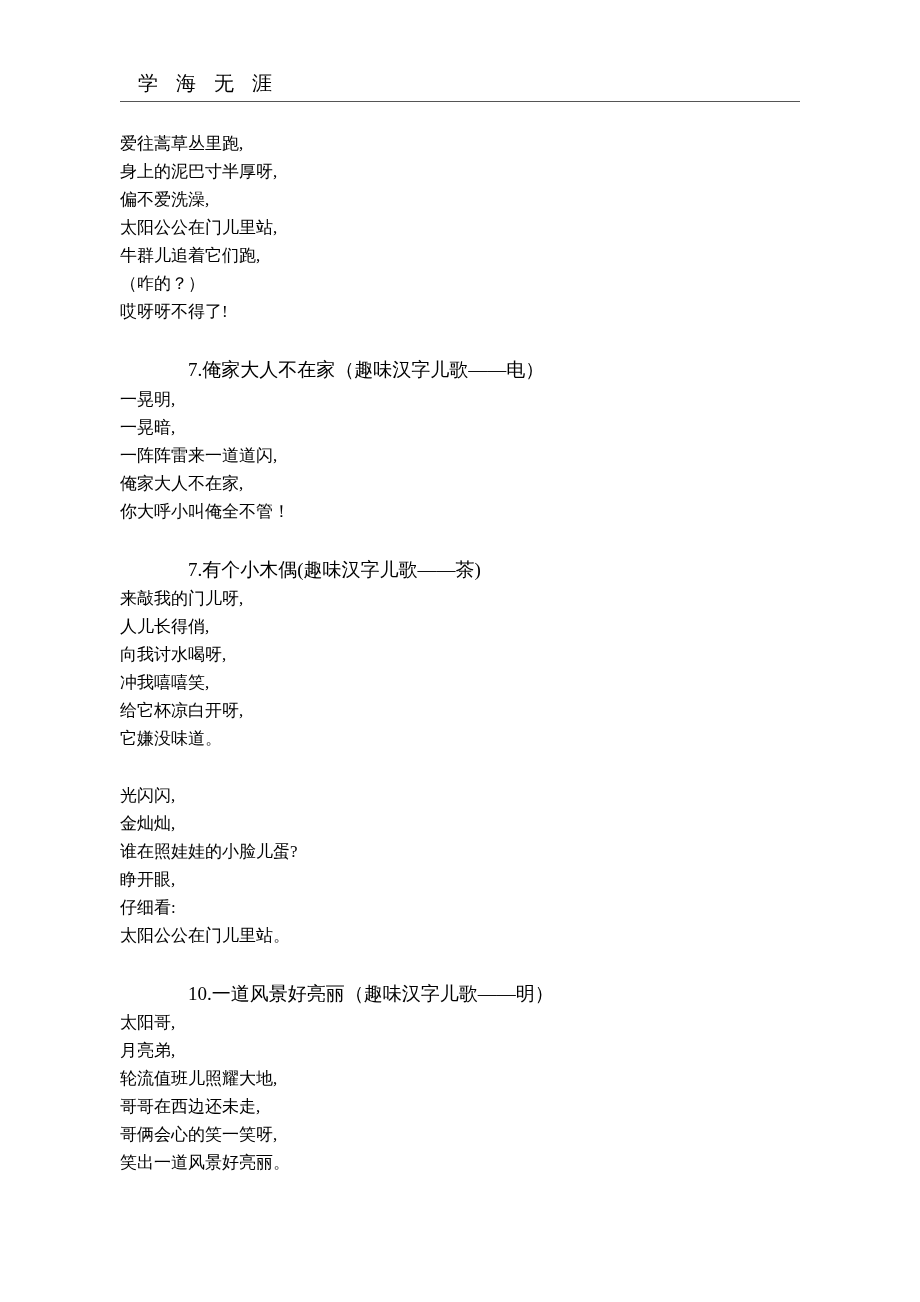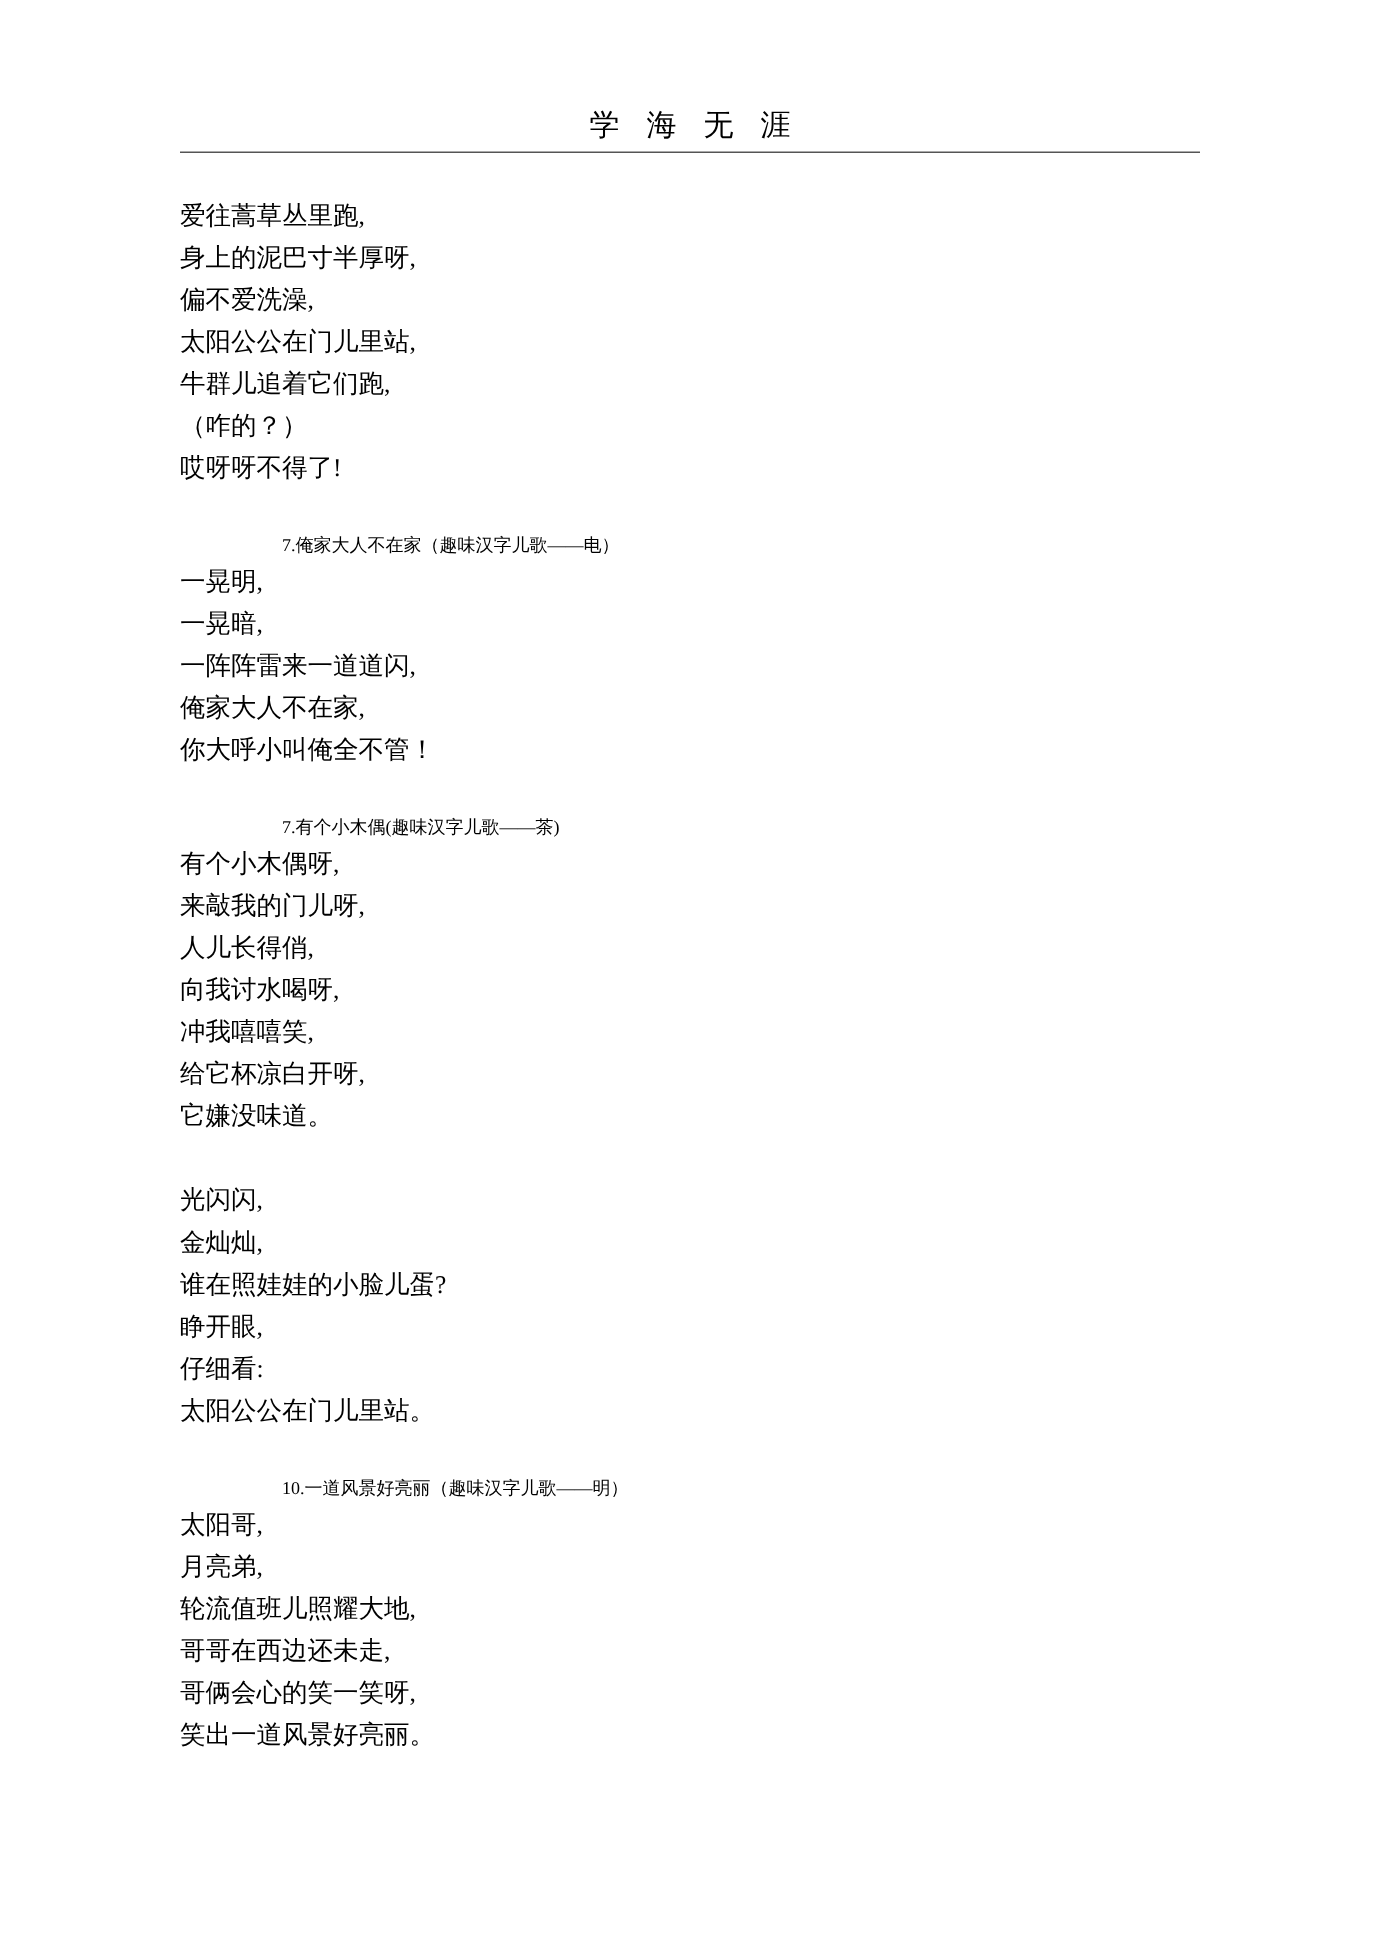--- a/index.html
+++ b/index.html
@@ -9,39 +9,38 @@
     }
     body {
       background: #ffffff;
       font-family: "SimSun", "宋体", serif;
       width: 920px;
       margin: 0 auto;
       padding: 70px 120px 60px 120px;
       color: #000000;
     }
     .header {
-      text-align: center;
       font-size: 20px;
       letter-spacing: 18px;
       padding-left: 18px;
       margin-bottom: 4px;
     }
     .divider {
       width: 100%;
       height: 1px;
       background: #555555;
       margin-bottom: 28px;
     }
     .line {
       font-size: 17px;
       line-height: 1.65;
       white-space: pre-wrap;
     }
     .section-title {
-      font-size: 12px;
+      font-size: 19px;
       line-height: 1.65;
       padding-left: 68px;
     }
     .spacer {
       height: 28px;
     }
   </style>
 </head>
 <body>
 
@@ -68,21 +67,20 @@
   <div class="line">一晃暗,</div>
   <div class="line">一阵阵雷来一道道闪,</div>
   <div class="line">俺家大人不在家,</div>
   <div class="line">你大呼小叫俺全不管！</div>
 </div>
 
 <div class="spacer"></div>
 
 <div>
   <div class="section-title">7.有个小木偶(趣味汉字儿歌——茶)</div>
-  <div class="line">有个小木偶呀,</div>
   <div class="line">来敲我的门儿呀,</div>
   <div class="line">人儿长得俏,</div>
   <div class="line">向我讨水喝呀,</div>
   <div class="line">冲我嘻嘻笑,</div>
   <div class="line">给它杯凉白开呀,</div>
   <div class="line">它嫌没味道。</div>
 </div>
 
 <div class="spacer"></div>
 

